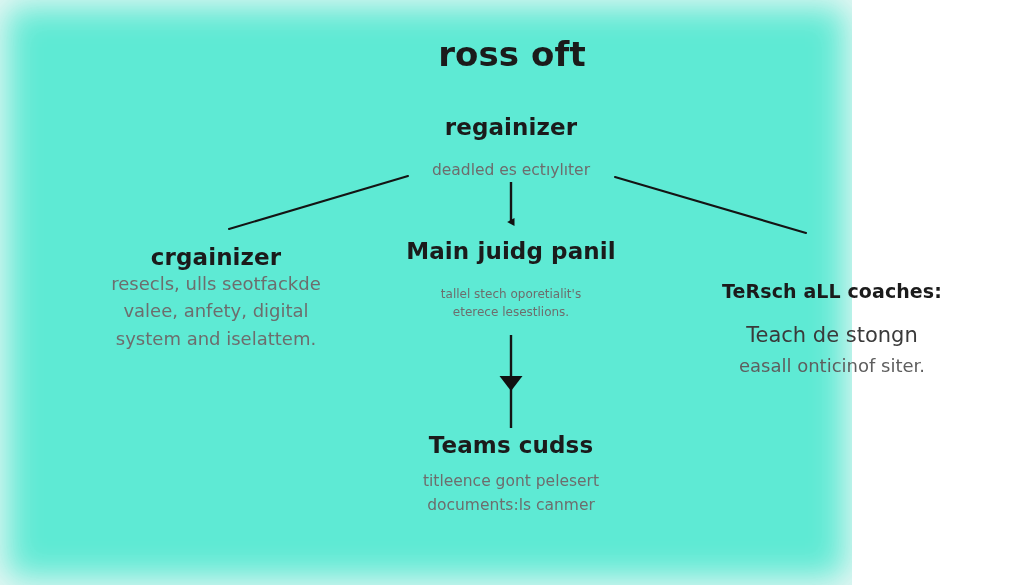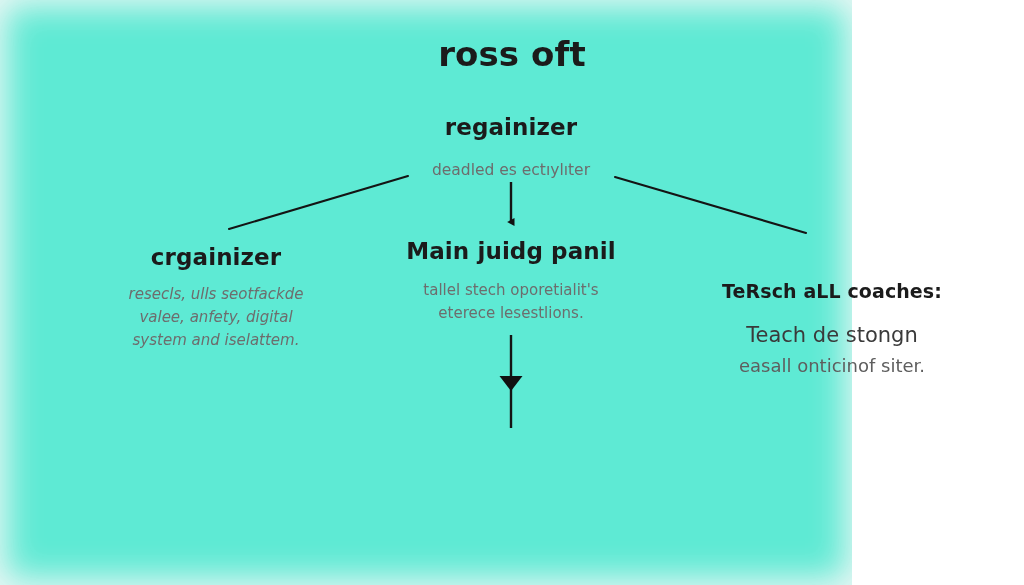--- a/index.html
+++ b/index.html
@@ -83,37 +83,35 @@
   #left-node {
     left: 42px;
     top: 238px;
     width: 348px;
   }
   #left-node .node-title {
     font-size: 23px;
     margin-top: 6px;
   }
   #left-node .node-desc {
-    font-size: 15px;
-    margin-top: 13px;
-    font-style: italic;
+    font-size: 18px;
   }
 
   
   #center-node {
     left: 330px;
     top: 238px;
     width: 362px;
   }
   #center-node .node-title {
     font-size: 23px;
   }
   #center-node .node-desc {
-    font-size: 15px;
-    margin-top: 15px;
+    font-size: 12px;
+    margin-top: 21px;
   }
 
   
   #right-node {
     left: 672px;
     top: 278px;
     width: 320px;
   }
   #right-node .node-title {
     font-size: 19px;
@@ -195,14 +193,21 @@
   </div>
 
   <div class="node" id="right-node">
     <div class="node-title">TeRsch aLL coaches:</div>
     <div class="node-desc">
       <span class="line">Teach de stongn</span>
       <span class="line">easall onticinof siter.</span>
     </div>
   </div>
 
+  <div class="node" id="bottom-node">
+    <div class="node-title">Teams cudss</div>
+    <div class="node-desc">
+      <span class="line">titleence gont pelesert</span>
+      <span class="line">documents:ls canmer</span>
+    </div>
+  </div>
 
 </div>
 
 </body></html>

